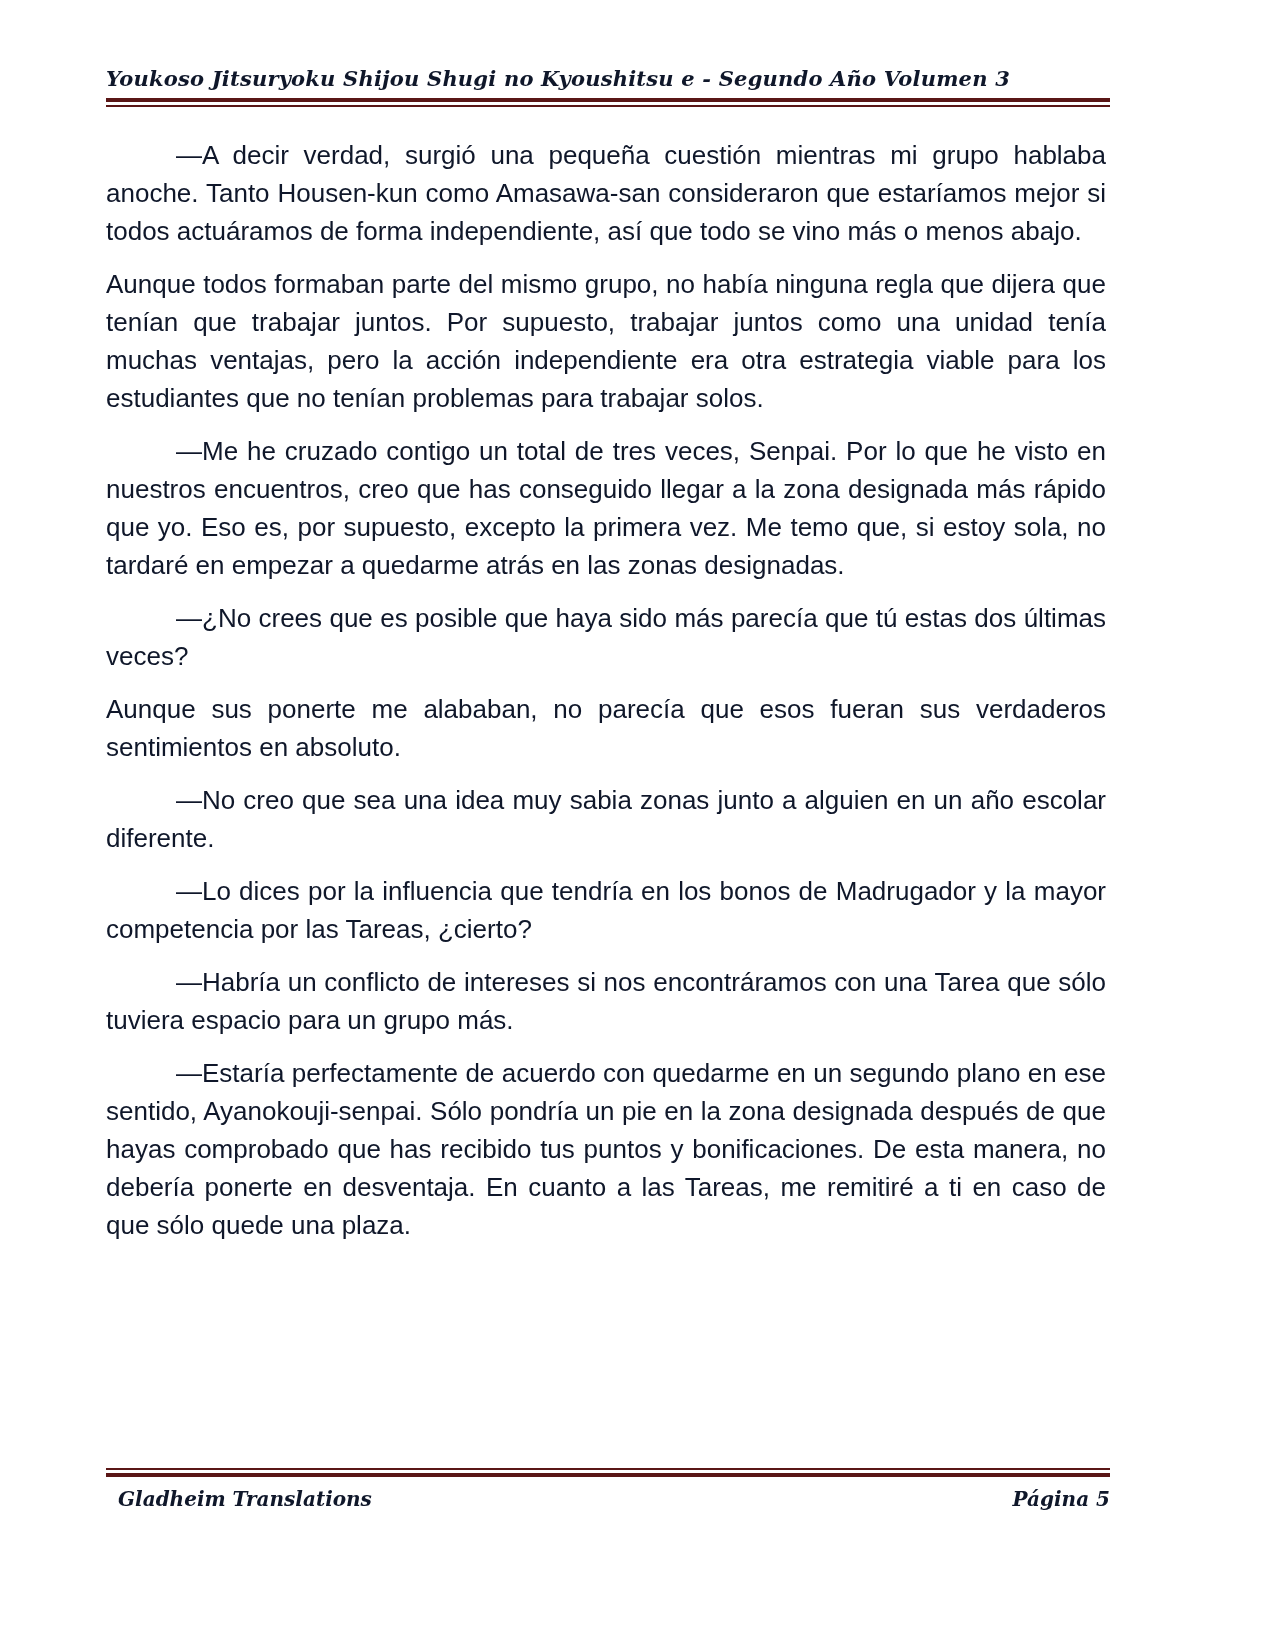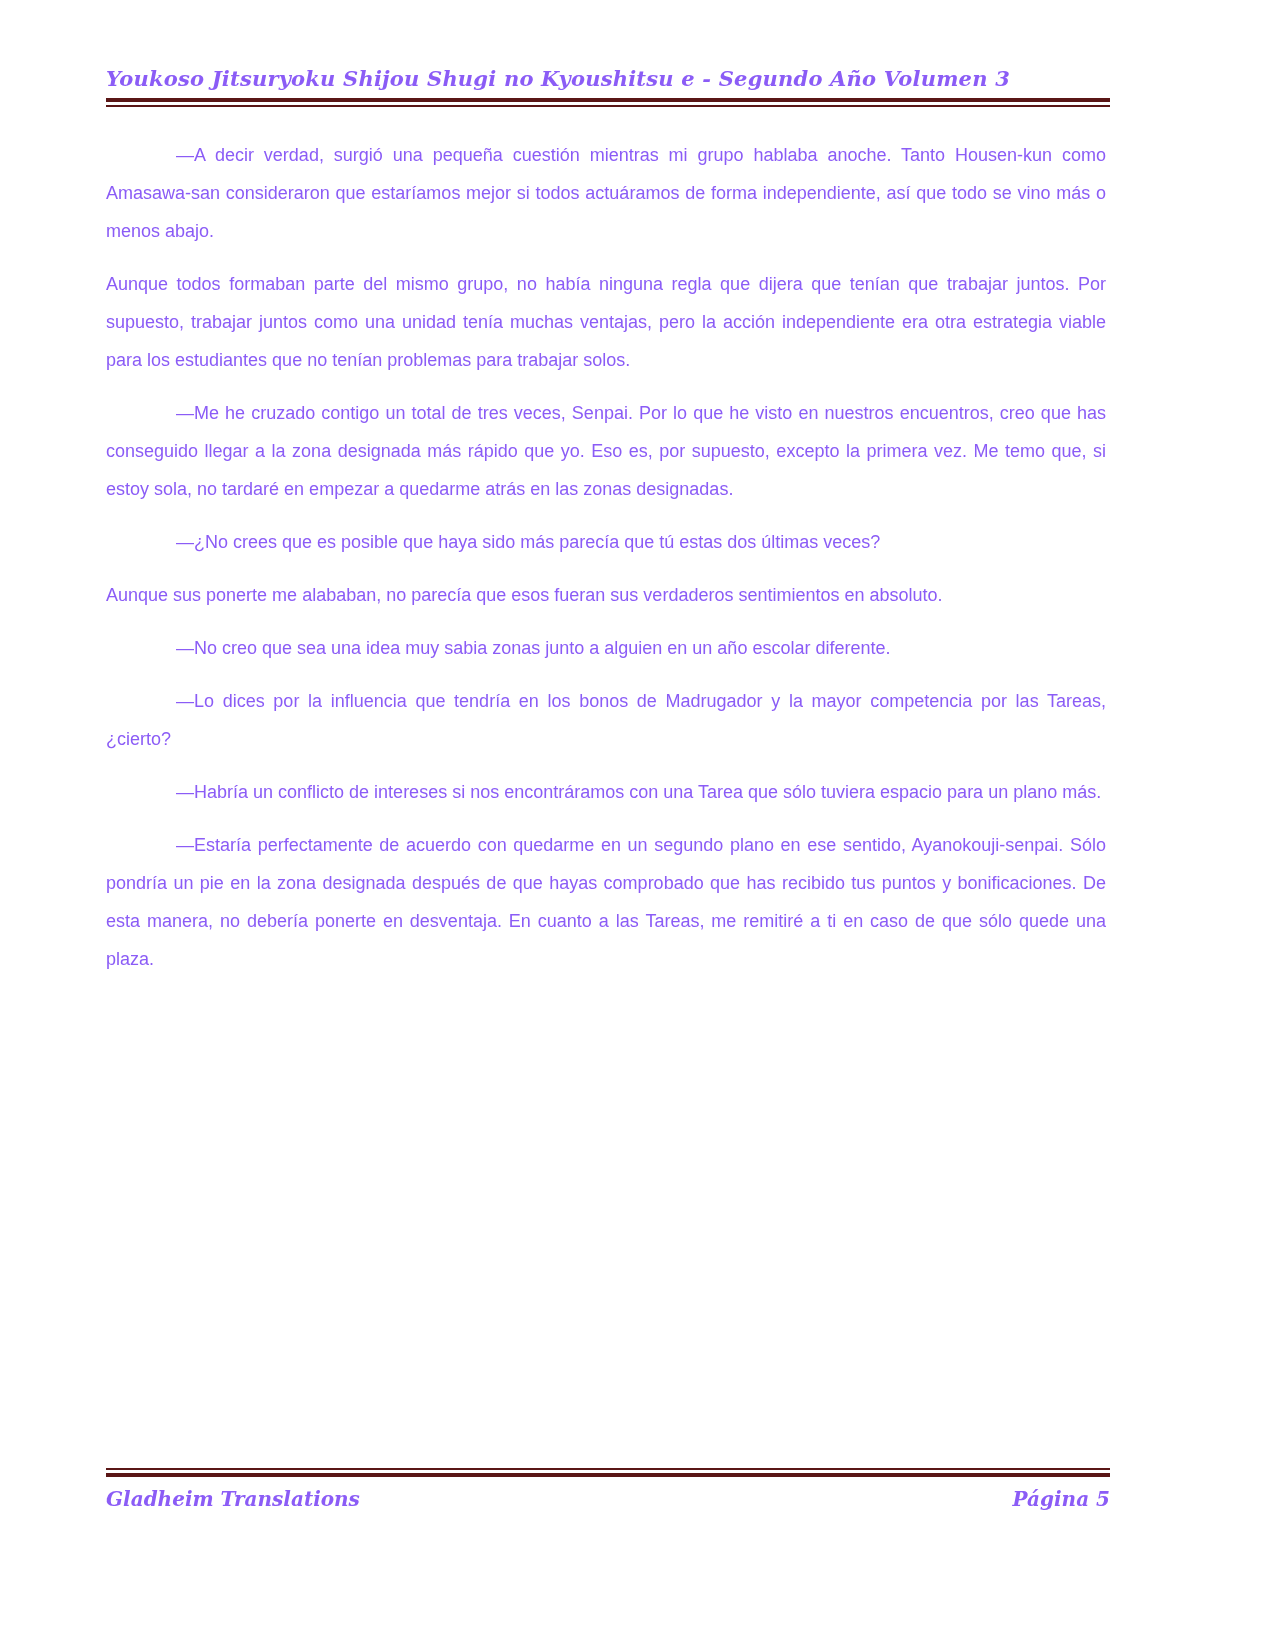--- a/index.html
+++ b/index.html
@@ -2,21 +2,21 @@
 <html style="--accent: #5a1616;"><head>
 <meta charset="utf-8">
 <style>
   html, body { margin: 0; padding: 0; background: #ffffff; }
   .page {
     position: relative;
     width: 1275px;
     height: 1650px;
     background: #ffffff;
     font-family: "Liberation Sans", sans-serif;
-    color: #8b5cf6;
+    color: #0f172a;
     overflow: hidden;
   }
   .header {
     position: absolute;
     left: 106px;
     width: 1004px;
     top: 66px;
   }
   .header-title {
     font-family: "DejaVu Serif", serif;
@@ -32,21 +32,21 @@
     border-bottom: 2px solid var(--accent, #5a1616);
   }
   .body-text {
     position: absolute;
     left: 106px;
     width: 1004px;
     top: 136px;
   }
   .body-text p {
     margin: 0 4px 15px 0;
-    font-size: 18px;
+    font-size: 26px;
     line-height: 38px;
     text-align: justify;
     text-justify: inter-word;
   }
   .body-text p.indent { text-indent: 70px; }
   .footer {
     position: absolute;
     left: 106px;
     width: 1004px;
     top: 1468px;
@@ -58,41 +58,42 @@
     margin-bottom: 10px;
   }
   .footer-row {
     display: flex;
     justify-content: space-between;
     align-items: baseline;
     font-family: "DejaVu Serif", serif;
     font-weight: bold;
     font-style: italic;
     font-size: 20px;
+    margin-left: 12px;
   }
 </style>
 </head>
 <body>
 
 <div class="page">
 
   <div class="header">
     <div class="header-title">Youkoso Jitsuryoku Shijou Shugi no Kyoushitsu e - Segundo Año Volumen 3</div>
     <div class="double-rule"></div>
   </div>
 
   <div class="body-text">
     <p class="indent">—A decir verdad, surgió una pequeña cuestión mientras mi grupo hablaba anoche. Tanto Housen-kun como Amasawa-san consideraron que estaríamos mejor si todos actuáramos de forma independiente, así que todo se vino más o menos abajo.</p>
     <p>Aunque todos formaban parte del mismo grupo, no había ninguna regla que dijera que tenían que trabajar juntos. Por supuesto, trabajar juntos como una unidad tenía muchas ventajas, pero la acción independiente era otra estrategia viable para los estudiantes que no tenían problemas para trabajar solos.</p>
     <p class="indent">—Me he cruzado contigo un total de tres veces, Senpai. Por lo que he visto en nuestros encuentros, creo que has conseguido llegar a la zona designada más rápido que yo. Eso es, por supuesto, excepto la primera vez. Me temo que, si estoy sola, no tardaré en empezar a quedarme atrás en las zonas designadas.</p>
     <p class="indent">—¿No crees que es posible que haya sido más parecía que tú estas dos últimas veces?</p>
     <p>Aunque sus ponerte me alababan, no parecía que esos fueran sus verdaderos sentimientos en absoluto.</p>
     <p class="indent">—No creo que sea una idea muy sabia zonas junto a alguien en un año escolar diferente.</p>
     <p class="indent">—Lo dices por la influencia que tendría en los bonos de Madrugador y la mayor competencia por las Tareas, ¿cierto?</p>
-    <p class="indent">—Habría un conflicto de intereses si nos encontráramos con una Tarea que sólo tuviera espacio para un plano más.</p>
+    <p class="indent">—Habría un conflicto de intereses si nos encontráramos con una Tarea que sólo tuviera espacio para un grupo más.</p>
     <p class="indent">—Estaría perfectamente de acuerdo con quedarme en un segundo plano en ese sentido, Ayanokouji-senpai. Sólo pondría un pie en la zona designada después de que hayas comprobado que has recibido tus puntos y bonificaciones. De esta manera, no debería ponerte en desventaja. En cuanto a las Tareas, me remitiré a ti en caso de que sólo quede una plaza.</p>
   </div>
 
   <div class="footer">
     <div class="footer-rule"></div>
     <div class="footer-row">
       <span>Gladheim Translations</span>
       <span>Página 5</span>
     </div>
   </div>

